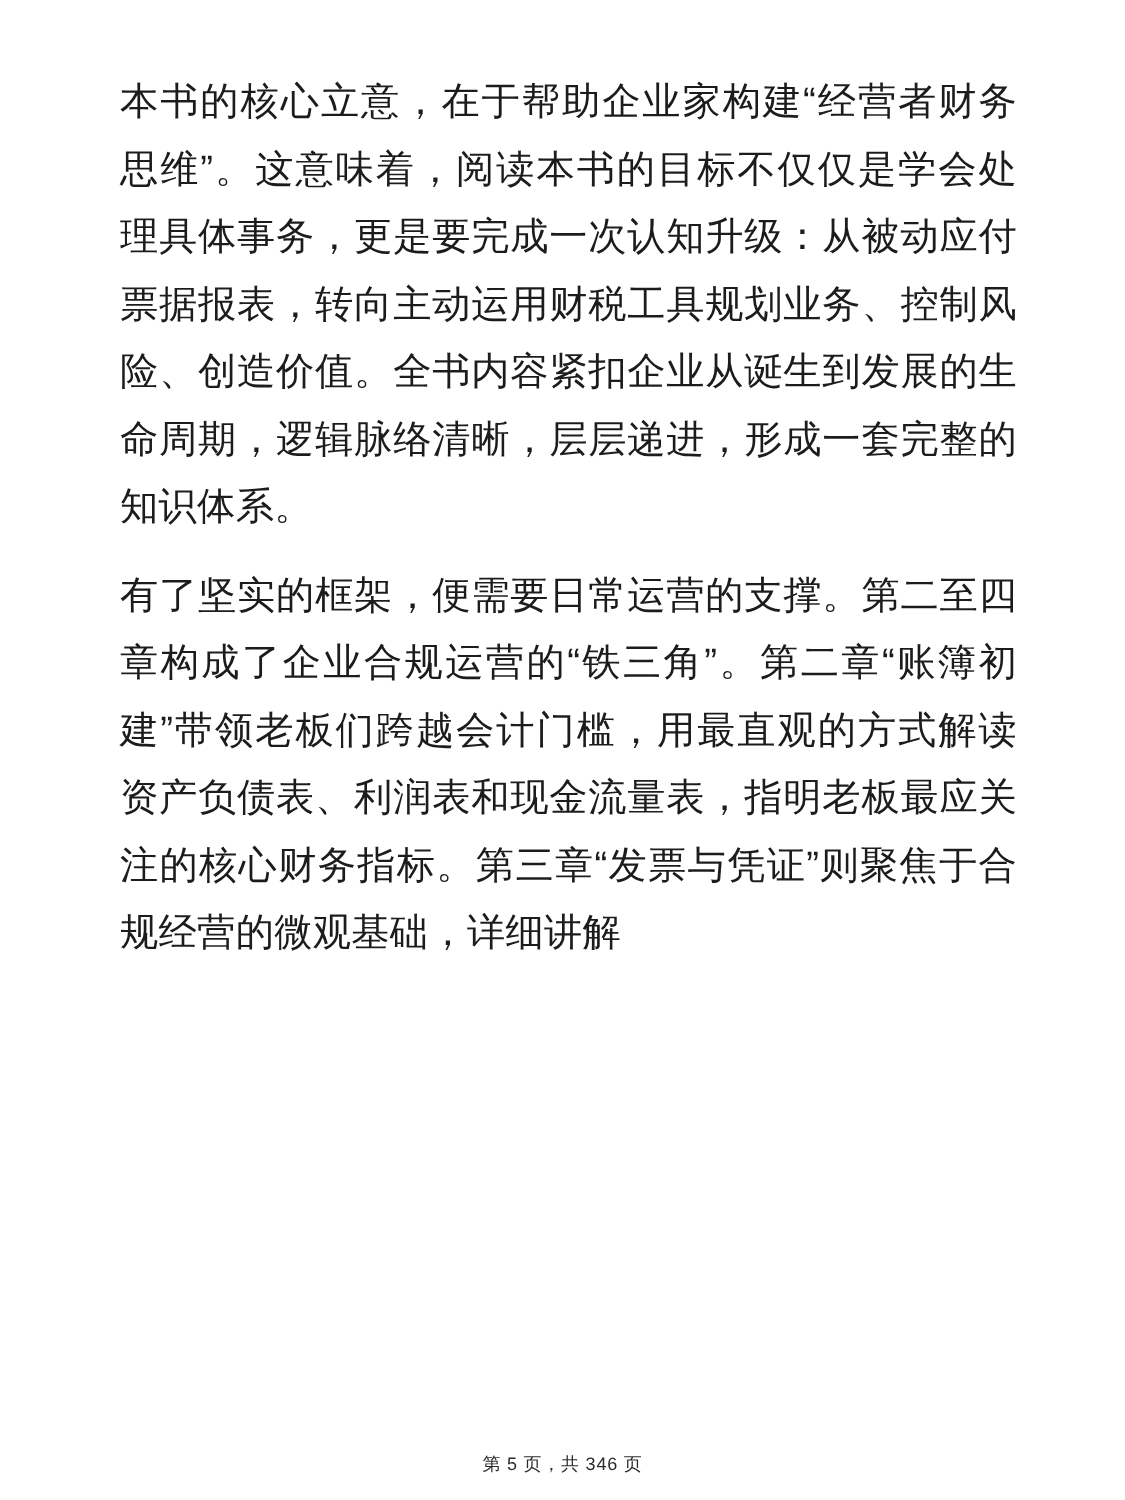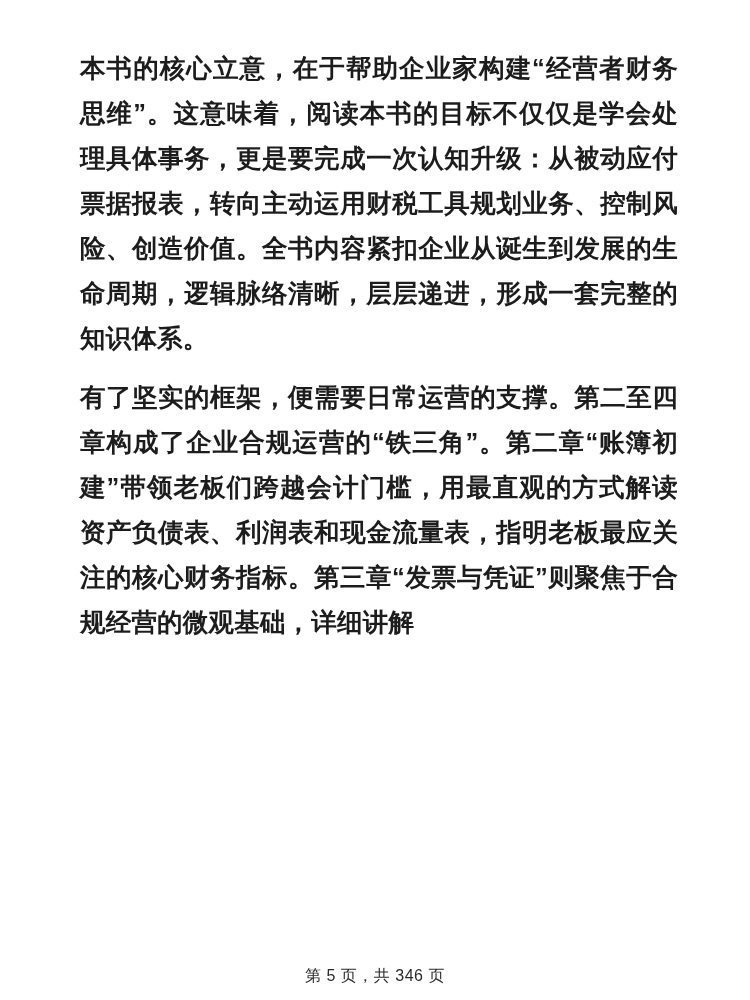--- a/index.html
+++ b/index.html
@@ -26,32 +26,31 @@
     font-size: 25.5px;
     line-height: 45px;
     text-align: justify;
     text-justify: inter-ideograph;
     letter-spacing: 0.2px;
     color: #1c1c1c;
     font-weight: 400;
   }
   .para {
     margin: 0 0 14px 0;
-    font-weight: bold;
   }
   .para:last-of-type {
     margin-bottom: 0;
   }
   .footer {
     position: absolute;
     left: 0;
     right: 0;
     bottom: 14px;
     text-align: center;
-    font-size: 16px;
+    font-size: 12px;
     line-height: 20px;
     color: #2b2b2b;
     letter-spacing: 0.5px;
   }
 </style>
 </head>
 <body>
 
 <div class="page">
   <div class="body-text">

